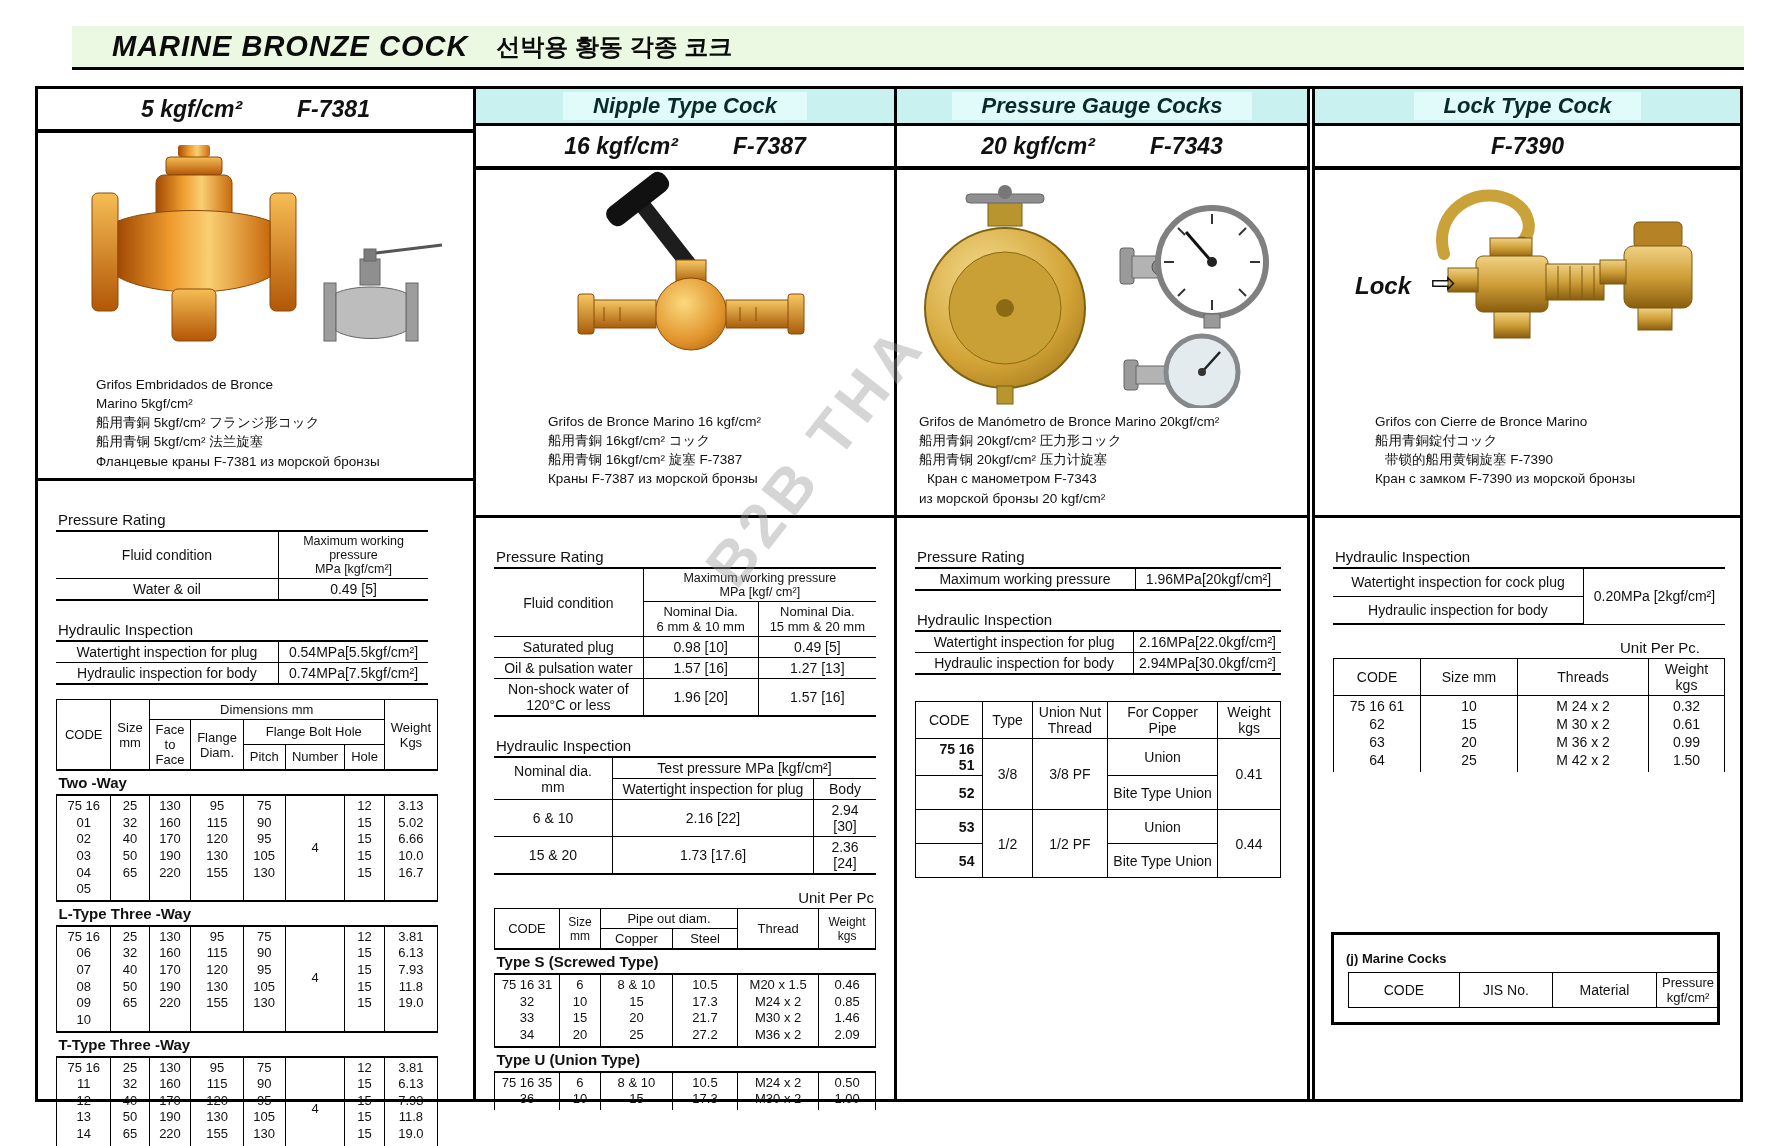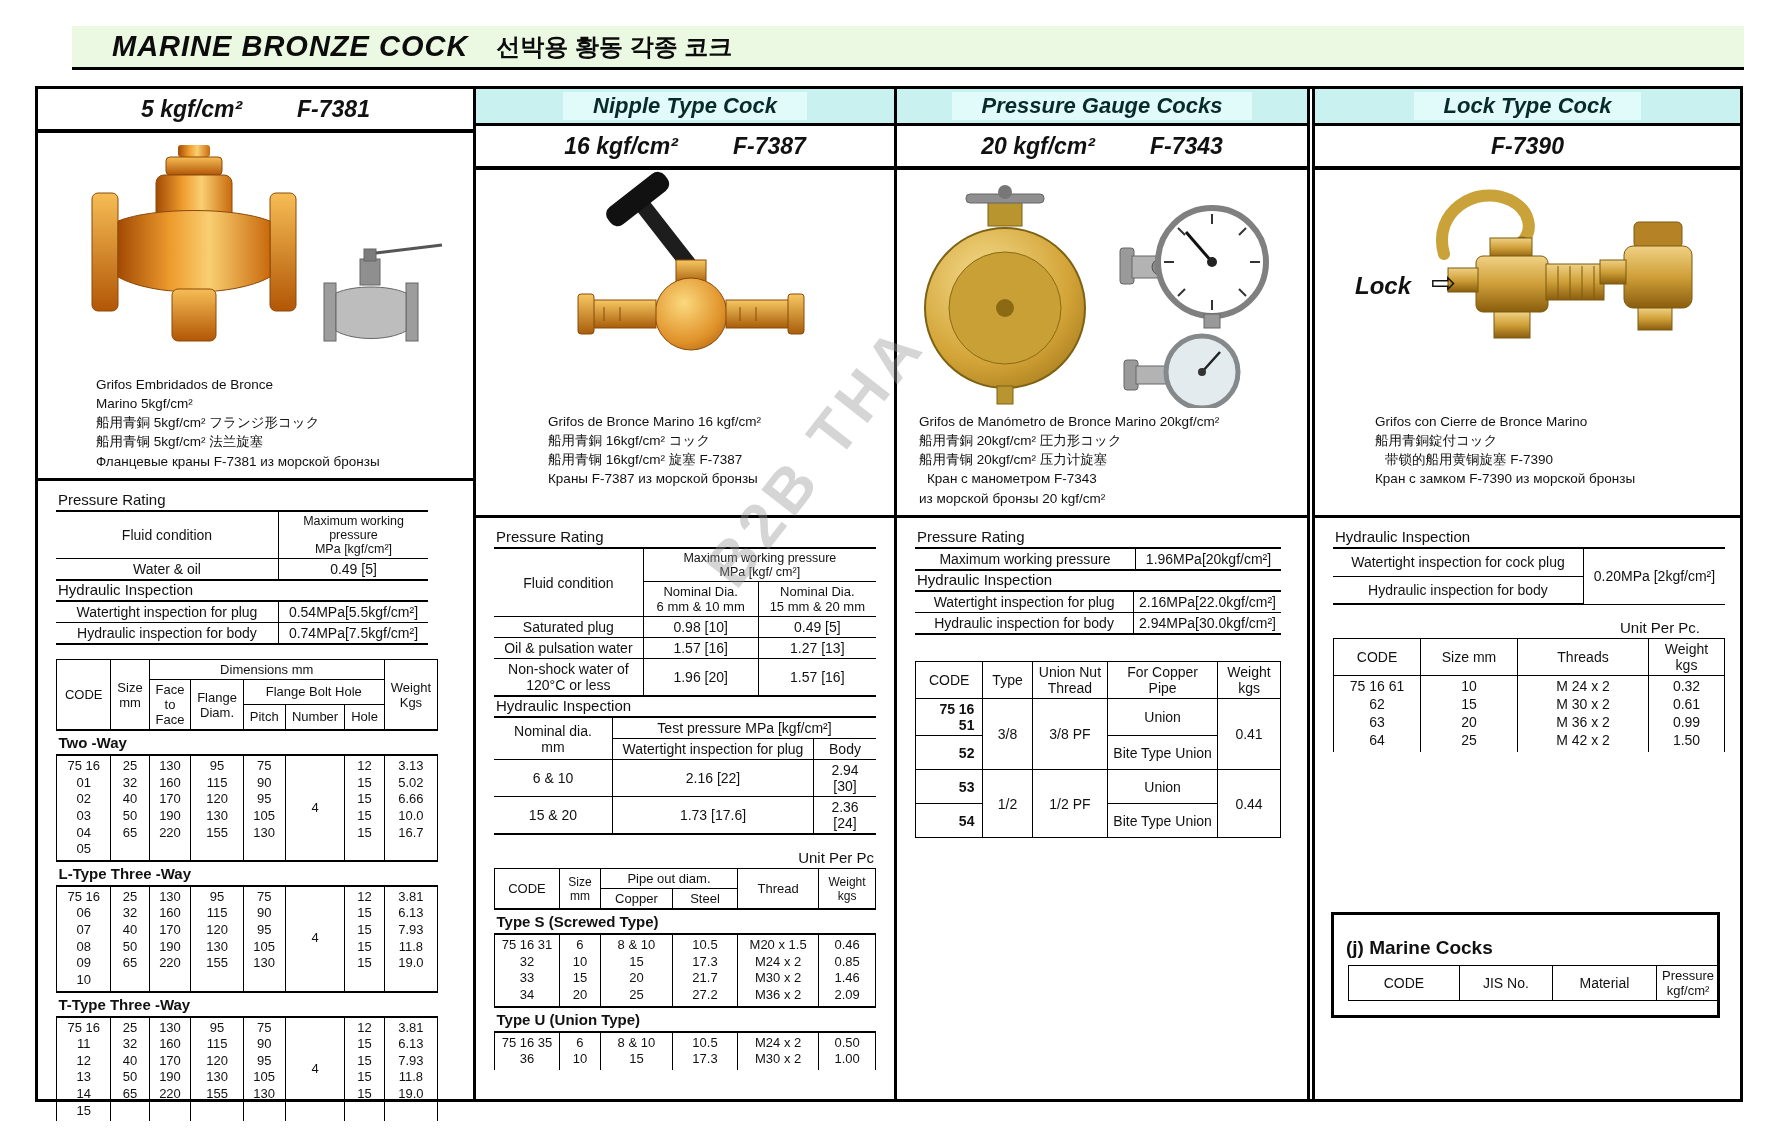--- a/index.html
+++ b/index.html
@@ -24,21 +24,21 @@
   .colhead .inner{background:#e1fbfa;padding:1px 30px;font-size:22px;font-weight:bold;
       font-style:italic;color:#082a2a;white-space:nowrap;}
   .subhead{height:40px;border-bottom:4px solid #000;display:flex;align-items:center;
       justify-content:center;gap:55px;font-size:23px;font-weight:bold;font-style:italic;flex:none;}
   .content{height:345px;border-bottom:3px solid #000;flex:none;position:relative;
       display:flex;flex-direction:column;}
   .photo{height:240px;flex:none;position:relative;}
   .photo svg{display:block;margin:0 auto;}
   .desc{font-size:13.5px;line-height:1.42;padding-top:2px;}
   .specs{flex:1;padding:10px 14px 0 14px;position:relative;}
-  .sec-label{font-size:15px;margin:0 0 2px 6px;}
+  .sec-label{font-size:15px;margin:20px 0 2px 6px;}
   .unit-note{font-size:15px;text-align:right;margin:14px 6px 2px 0;}
   
   table.t{border-collapse:collapse;font-size:14px;margin-left:4px;}
   table.t th,table.t td{border:1.5px solid #000;padding:2px 5px;text-align:center;
       font-weight:normal;vertical-align:middle;}
   .pre{white-space:pre-line;}
   
   table.open tr>*:first-child{border-left:none;}
   table.open tr>*:last-child{border-right:none;}
   table.open tr:first-child>*{border-top:2px solid #000;}
@@ -49,21 +49,21 @@
       line-height:1.28;}
   tr.seclab td{border:none;border-top:2.5px solid #000;border-bottom:2px solid #000;
       text-align:left;font-weight:bold;font-size:15px;padding:3px 2px;}
   tr.blockrow td{border-bottom:2px solid #000;margin-top:35px;}
   td.codecell{text-align:right;font-weight:bold;padding-right:6px;}
   td.mid{vertical-align:middle !important;}
   
   table.t td.codecell2{text-align:right;font-weight:bold;padding-right:8px;}
   
   .sumbox{border:3px solid #000;margin:160px 6px 0 2px;padding:6px 10px 14px 10px;}
-  .sumtitle{font-size:19px;font-weight:bold;margin:16px 0 6px 2px;}
+  .sumtitle{font-size:13px;font-weight:bold;margin:10px 0 6px 2px;}
   
   .wm{position:absolute;left:645px;top:420px;width:340px;text-align:center;
       transform:rotate(-52deg);transform-origin:center;font-size:62px;font-weight:bold;
       color:rgba(150,150,150,0.40);letter-spacing:6px;pointer-events:none;z-index:5;}
   .lockTag{position:absolute;left:12px;top:95px;font-size:24px;font-weight:bold;
       font-style:italic;display:flex;align-items:flex-end;gap:20px;margin-left:28px;}
   .lockArrow{font-size:30px;font-weight:normal;font-style:normal;}
 </style>
 </head>
 <body>

